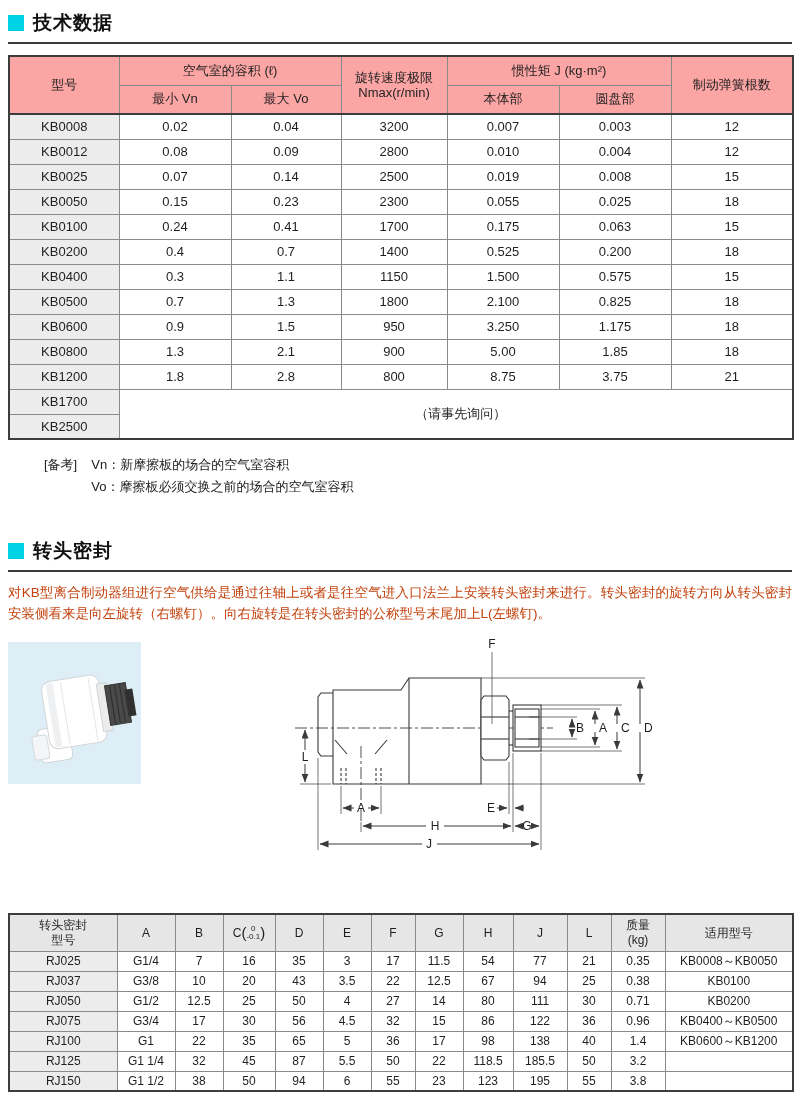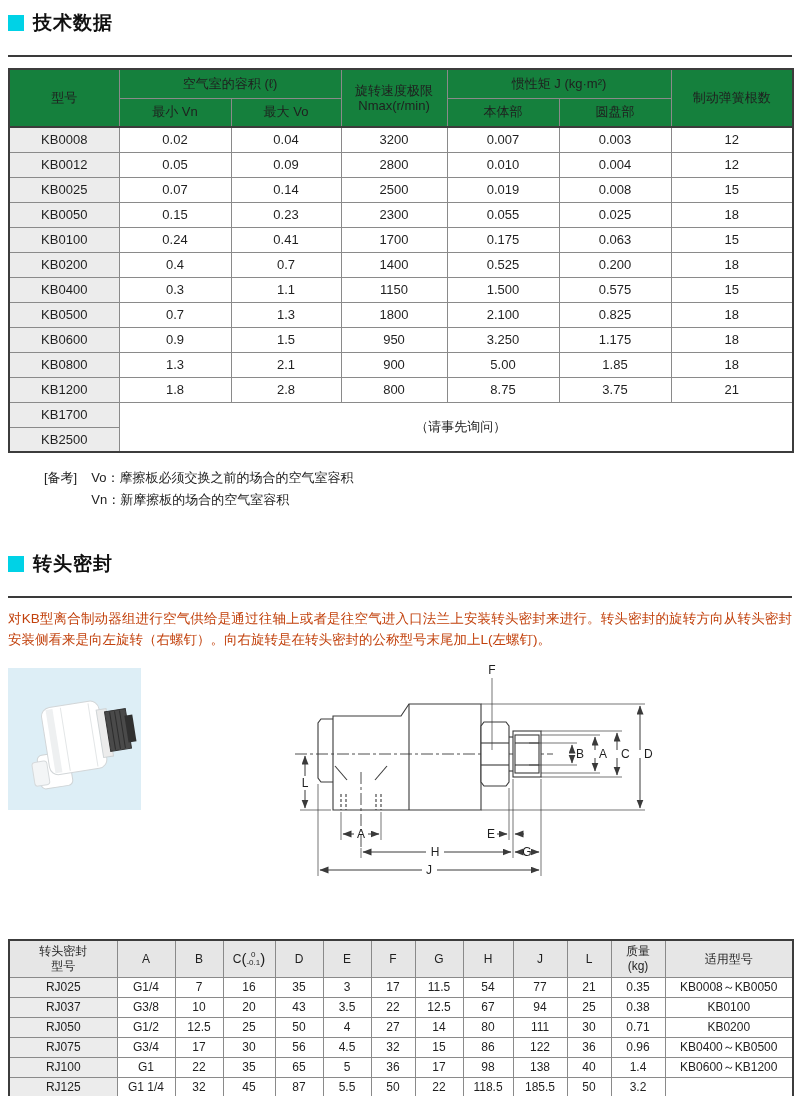--- a/index.html
+++ b/index.html
@@ -10,40 +10,40 @@
     position: relative;
     height: 1096px;
     overflow: hidden;
   }
   .page { padding: 10px 8px 0 8px; }
 
   
   .sec-title {
     display: flex; align-items: center; gap: 9px;
     border-bottom: 2px solid #3a3a3a;
-    padding-bottom: 19px;
+    padding-bottom: 6px;
   }
   .sec-square { width: 16px; height: 16px; background: #00d2e6; flex: 0 0 auto; }
   .sec-text { font-size: 19px; font-weight: bold; letter-spacing: 1px; color: #111; }
 
   
   table.dtable {
     border-collapse: collapse; table-layout: fixed;
     width: 784px; margin-top: 11px;
     border: 2px solid #3c3c3c;
   }
   table.dtable th, table.dtable td {
     border: 1px solid #8a8a8a;
     text-align: center; vertical-align: middle;
     font-weight: normal;
     padding: 0 2px;
     color: #1f1f1f;
   }
   table.t1 { font-size: 13px; }
-  table.t1 thead th { background: #15803d; height: 29px; }
+  table.t1 thead th { background: #fca5a5; height: 29px; }
   table.t1 thead { border-bottom: 2px solid #3c3c3c; }
   table.t1 tbody td { height: 25px; background: #ffffff; }
   table.dtable td.model, table.dtable th.model { background: #ececec; }
   .two-line span { display: block; line-height: 15px; }
   td.inquiry { text-align: left; padding-left: 12px !important; }
 
   
   .remark { display: flex; gap: 14px; font-size: 13px; margin: 14px 0 0 36px; line-height: 22px; color: #222; }
   .remark .lbl, .remark2 .lbl { flex: 0 0 auto; }
 
@@ -106,21 +106,21 @@
           <td class="model">KB0008</td>
           <td>0.02</td>
           <td>0.04</td>
           <td>3200</td>
           <td>0.007</td>
           <td>0.003</td>
           <td>12</td>
         </tr>
         <tr>
           <td class="model">KB0012</td>
-          <td>0.05</td>
+          <td>0.08</td>
           <td>0.09</td>
           <td>2800</td>
           <td>0.010</td>
           <td>0.004</td>
           <td>12</td>
         </tr>
         <tr>
           <td class="model">KB0025</td>
           <td>0.07</td>
           <td>0.14</td>
@@ -209,22 +209,22 @@
       </tr>
       <tr>
         <td class="model">KB2500</td>
       </tr>
     </tbody>
   </table>
 
   <div class="remark">
     <span class="lbl">[备考]</span>
     <span>
+      <span style="display:block">Vn：新摩擦板的场合的空气室容积</span>
       <span style="display:block">Vo：摩擦板必须交换之前的场合的空气室容积</span>
-      <span style="display:block">Vn：新摩擦板的场合的空气室容积</span>
     </span>
   </div>
 
   <div class="sec-title sec2">
     <span class="sec-square"></span>
     <span class="sec-text">转头密封</span>
   </div>
 
   <p class="para">对KB型离合制动器组进行空气供给是通过往轴上或者是往空气进入口法兰上安装转头密封来进行。转头密封的旋转方向从转头密封安装侧看来是向左旋转（右螺钉）。向右旋转是在转头密封的公称型号末尾加上L(左螺钉)。</p>
 

